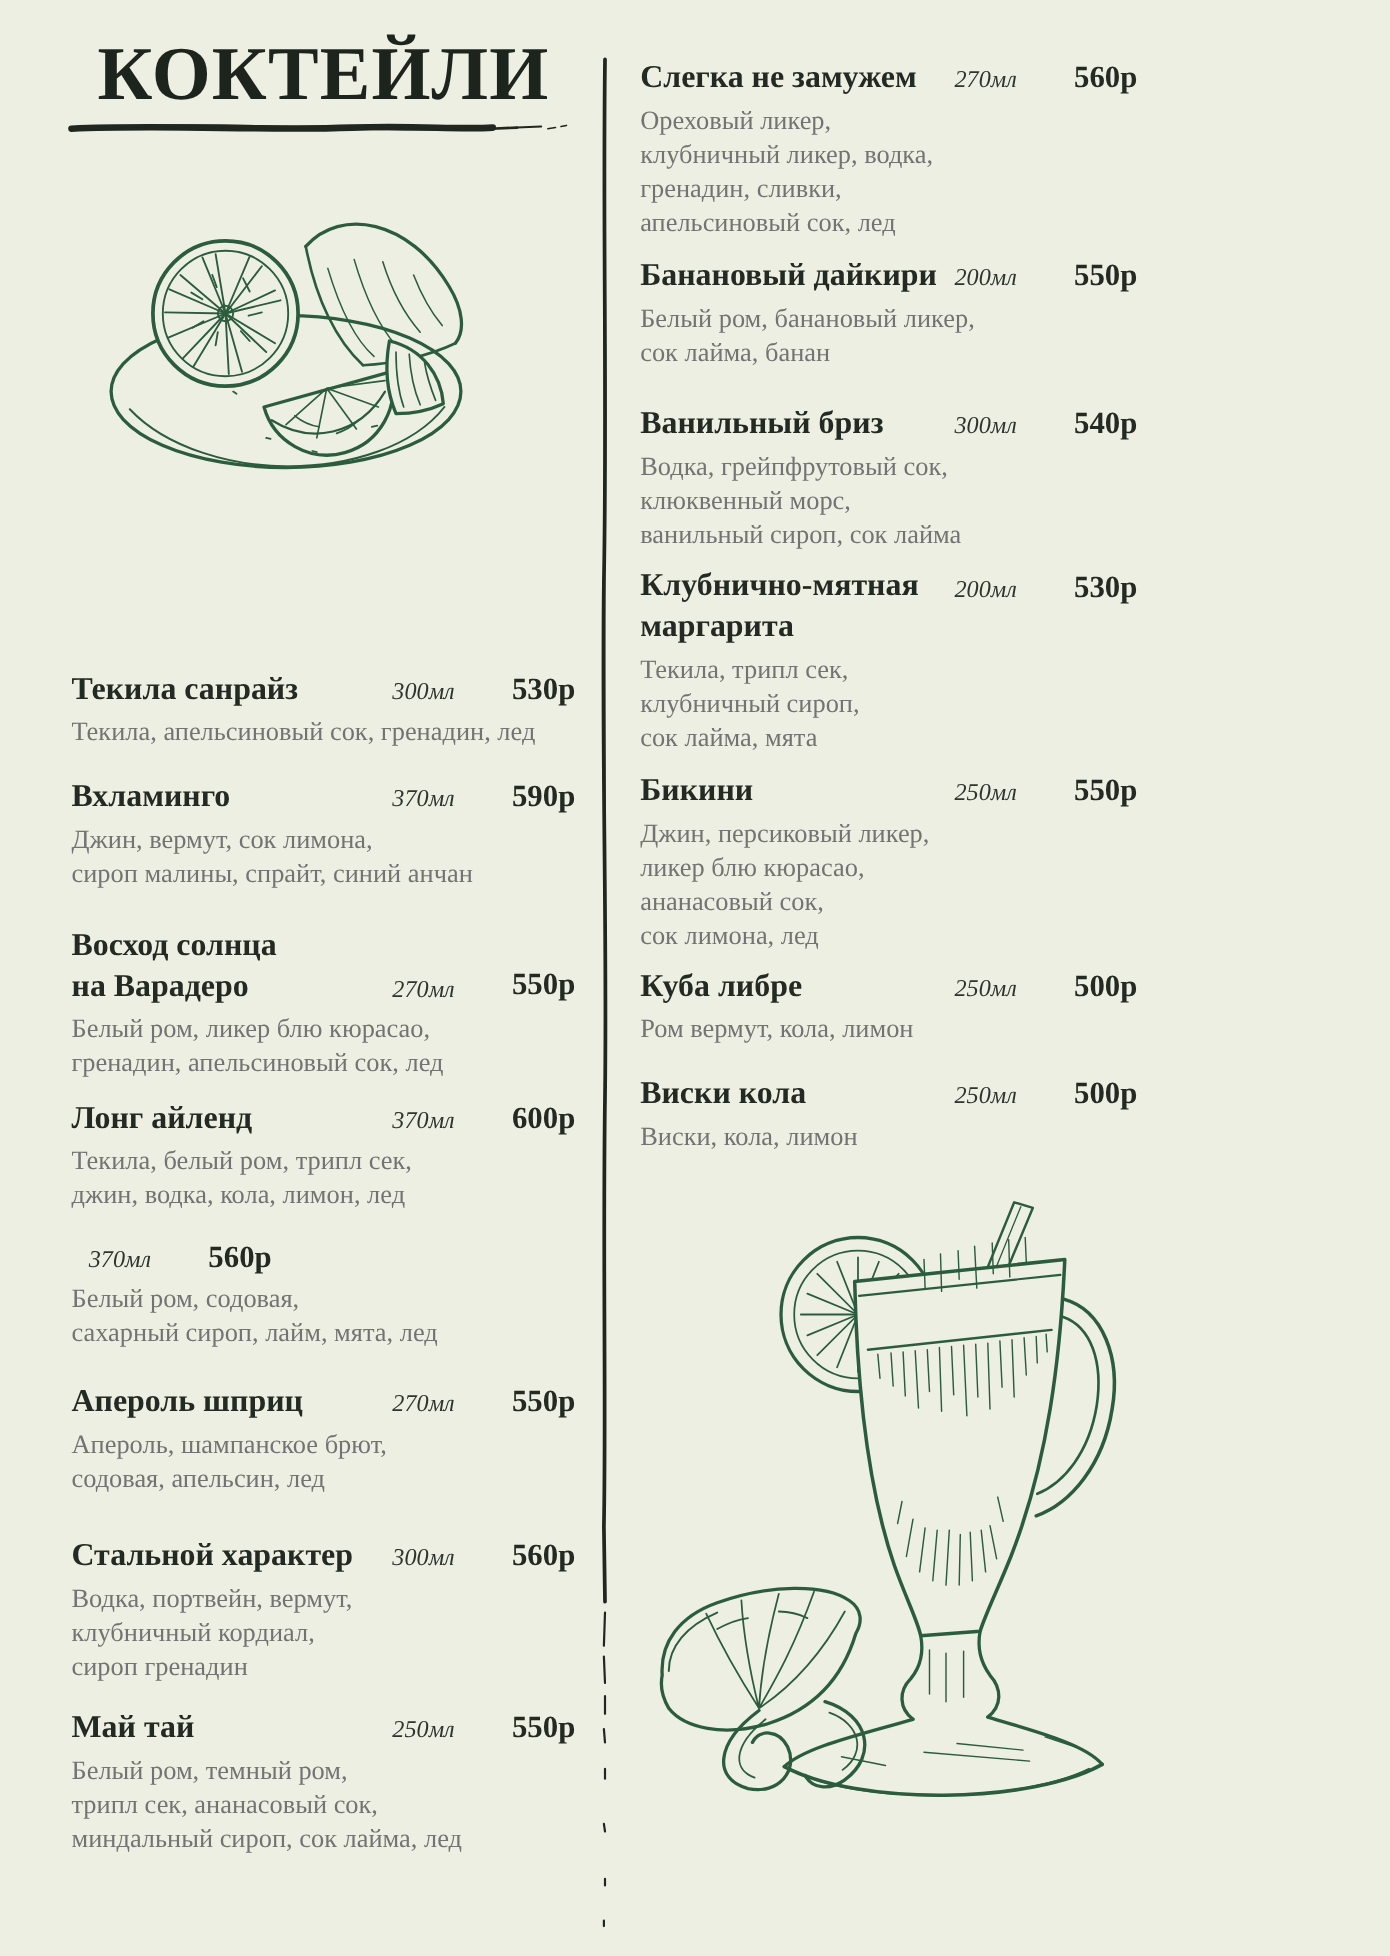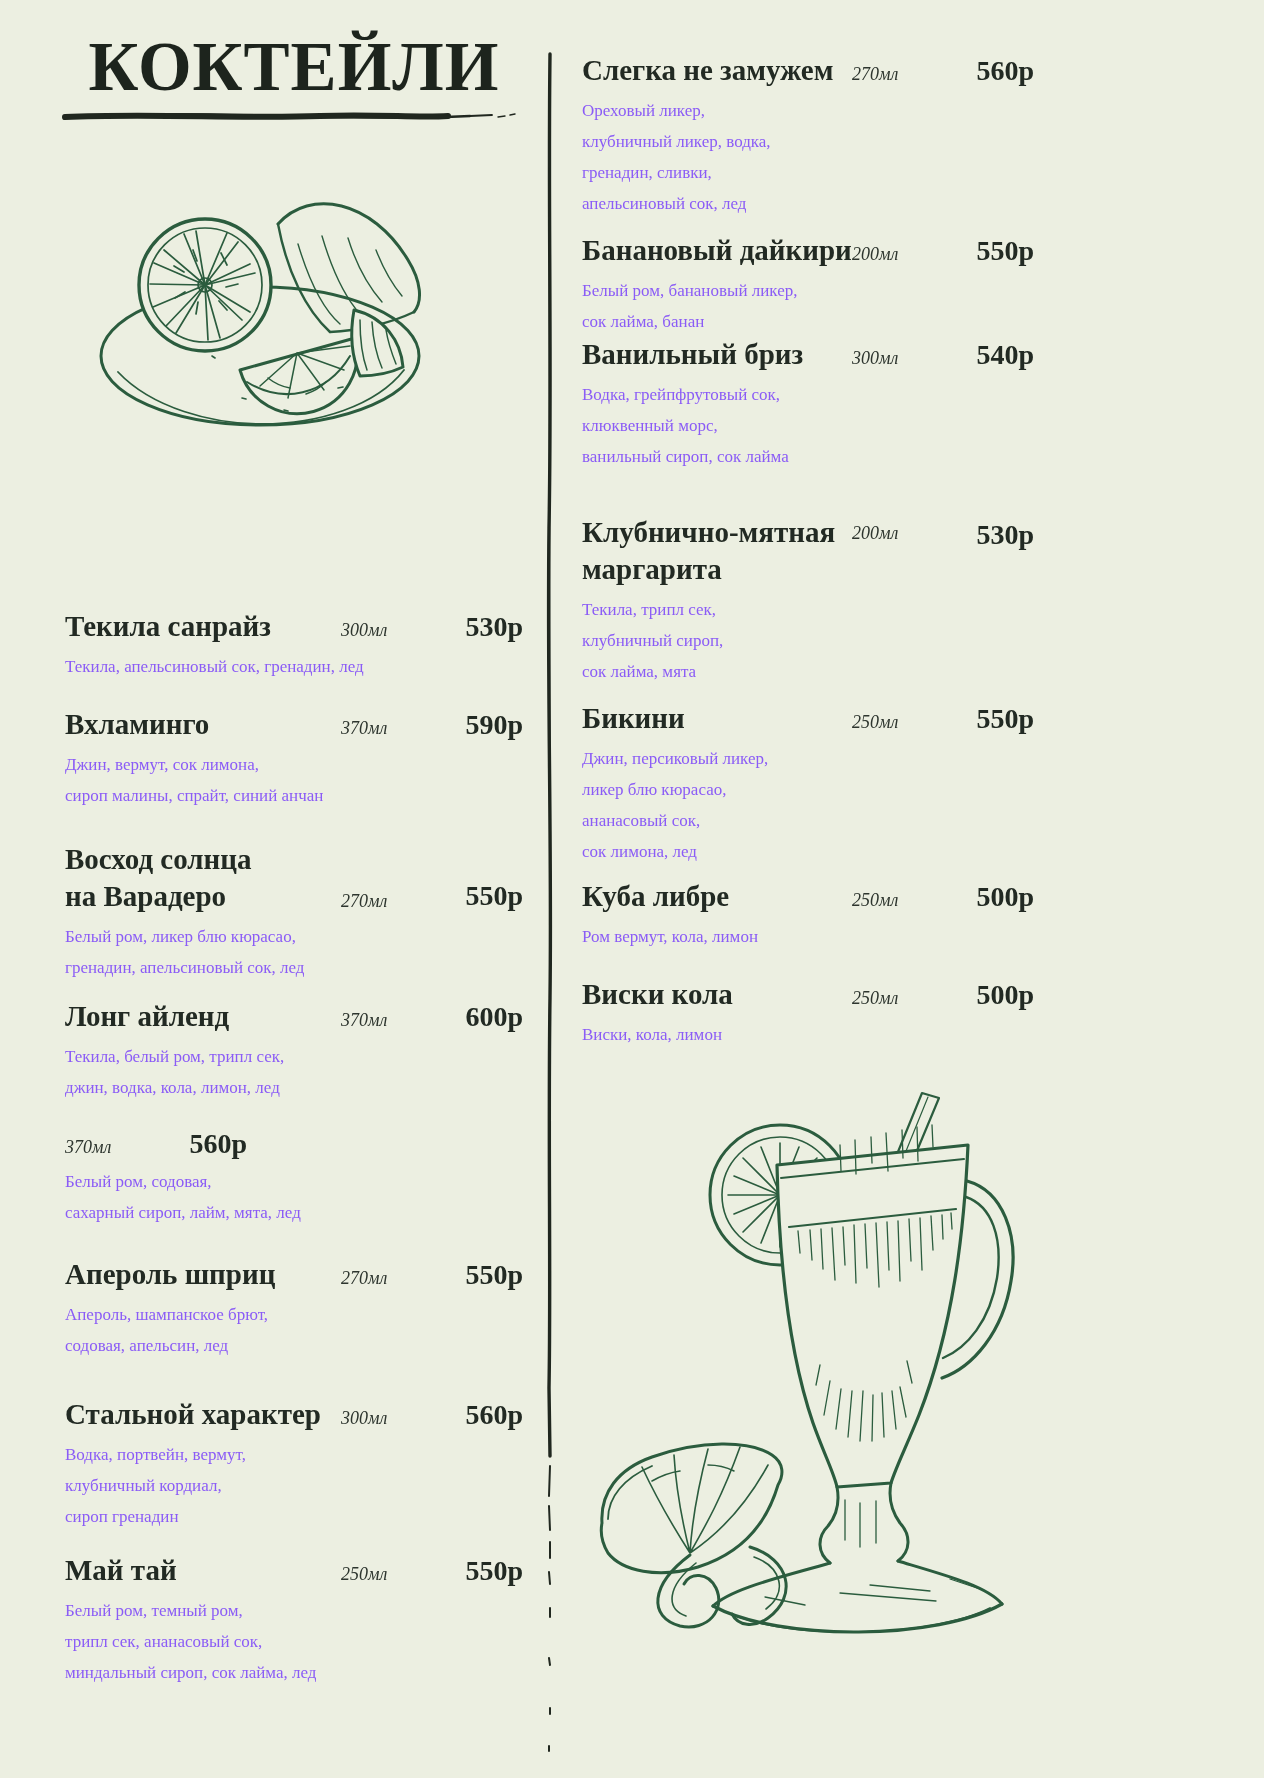--- a/index.html
+++ b/index.html
@@ -23,39 +23,39 @@
   .col-right{left:582px; width:452px;}
   .item{position:absolute; left:0; width:100%;}
   .head{display:flex; align-items:baseline;}
   .head.align-end{align-items:flex-end;}
   .head.align-start{align-items:flex-start;}
   .name{
     flex:1 1 auto; margin:0; font-size:29px; line-height:37px; font-weight:700;
     color:#222a23; white-space:pre-line;
   }
   .vol{
-    flex:0 0 88px; width:88px; text-align:left; font-style:italic;
-    font-size:18px; color:#2d352e; white-space:nowrap;
+    flex:0 0 88px; width:88px; text-align:center; font-style:italic;
+    font-size:22px; color:#2d352e; white-space:nowrap;
   }
   .price{
     flex:0 0 94px; width:94px; text-align:right; font-weight:700;
     font-size:28px; color:#222a23; white-space:nowrap;
   }
   .head.align-end .vol,.head.align-end .price{margin-bottom:3px;}
   .head.align-start .vol{margin-top:9px;}
   .head.align-start .price{margin-top:5px;}
   .ing{
-    margin:6px 0 0 0; font-size:17px; line-height:31px;
-    color:#8b5cf6; white-space:pre-line;
+    margin:6px 0 0 0; font-size:24px; line-height:31px;
+    color:#737373; white-space:pre-line;
   }
   
   .li-1{top:608px;} .li-2{top:706px;} .li-3{top:841px;} .li-4{top:998px;}
   .li-5{top:1128px;} .li-6{top:1256px;} .li-7{top:1396px;} .li-8{top:1552px;}
   
-  .ri-1{top:52px;} .ri-2{top:232px;} .ri-3{top:336px;} .ri-4{top:514px;}
+  .ri-1{top:52px;} .ri-2{top:232px;} .ri-3{top:367px;} .ri-4{top:514px;}
   .ri-5{top:700px;} .ri-6{top:878px;} .ri-7{top:976px;}
   
   .divider-svg{position:absolute; left:543px; top:48px;}
   .citrus-svg{position:absolute; left:92px; top:160px;}
   .mug-svg{position:absolute; left:540px; top:1085px;}
   .sk{stroke:#2b5c3e; fill:none; stroke-linecap:round; stroke-linejoin:round;}
   .skf{stroke:#2b5c3e; fill:#ecefe1; stroke-linecap:round; stroke-linejoin:round;}
   .ink{stroke:#20271f; fill:none; stroke-linecap:round;}
 </style>
 </head>

